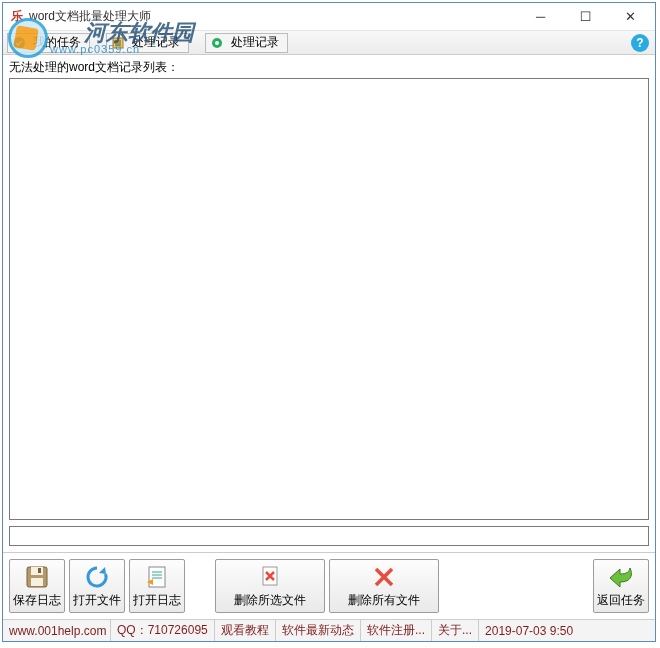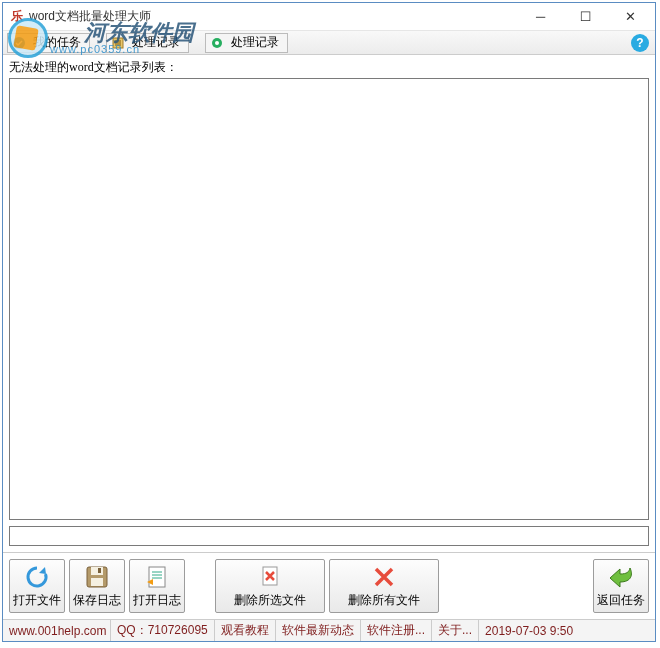--- a/index.html
+++ b/index.html
@@ -149,21 +149,20 @@
     .content-area {
       flex: 1;
       padding: 2px 6px 4px 6px;
       display: flex;
       flex-direction: column;
     }
     .list-label {
       font-size: 12px;
       color: #000;
       padding: 2px 0;
-      font-family: Liberation Serif, serif;
     }
     .list-box {
       flex: 1;
       border: 1px solid #7a7a7a;
       background: #fff;
       overflow: auto;
     }
 
     .crash-row {
       display: flex;
@@ -283,36 +282,36 @@
     <div class="list-box"></div>
     <div class="crash-row">
       <input class="crash-input" type="text" value="" style="">
     </div>
   </div>
 
   <div class="action-bar">
     <div class="abtn">
       <div class="abtn-icon">
         <svg width="26" height="26" viewBox="0 0 26 26">
-            <path d="M13 4a9 9 0 1 0 8.5 6" fill="none" stroke="#3498db" stroke-width="3"></path>
-            <path d="M21 3l1 7-7-1z" fill="#3498db"></path>
-          </svg>
-      </div>
-      <span>打开文件</span>
-    </div>
-    <div class="abtn">
-      <div class="abtn-icon">
-        <svg width="26" height="26" viewBox="0 0 26 26">
             <rect x="3" y="3" width="20" height="20" rx="2" fill="#b49a6a" stroke="#7a613a"></rect>
             <rect x="7" y="3" width="12" height="8" fill="#f5f0e1"></rect>
             <rect x="7" y="14" width="12" height="8" fill="#f5f0e1"></rect>
             <rect x="14" y="4" width="3" height="5" fill="#7a613a"></rect>
           </svg>
       </div>
       <span>保存日志</span>
+    </div>
+    <div class="abtn">
+      <div class="abtn-icon">
+        <svg width="26" height="26" viewBox="0 0 26 26">
+            <path d="M13 4a9 9 0 1 0 8.5 6" fill="none" stroke="#3498db" stroke-width="3"></path>
+            <path d="M21 3l1 7-7-1z" fill="#3498db"></path>
+          </svg>
+      </div>
+      <span>打开文件</span>
     </div>
     <div class="abtn">
       <div class="abtn-icon">
         <svg width="26" height="26" viewBox="0 0 26 26">
             <rect x="5" y="3" width="16" height="20" fill="#fff" stroke="#888"></rect>
             <line x1="8" y1="8" x2="18" y2="8" stroke="#3a8"></line>
             <line x1="8" y1="11" x2="18" y2="11" stroke="#3a8"></line>
             <line x1="8" y1="14" x2="18" y2="14" stroke="#3a8"></line>
             <path d="M3 18l6-3v6z" fill="#f39c12"></path>
           </svg>

